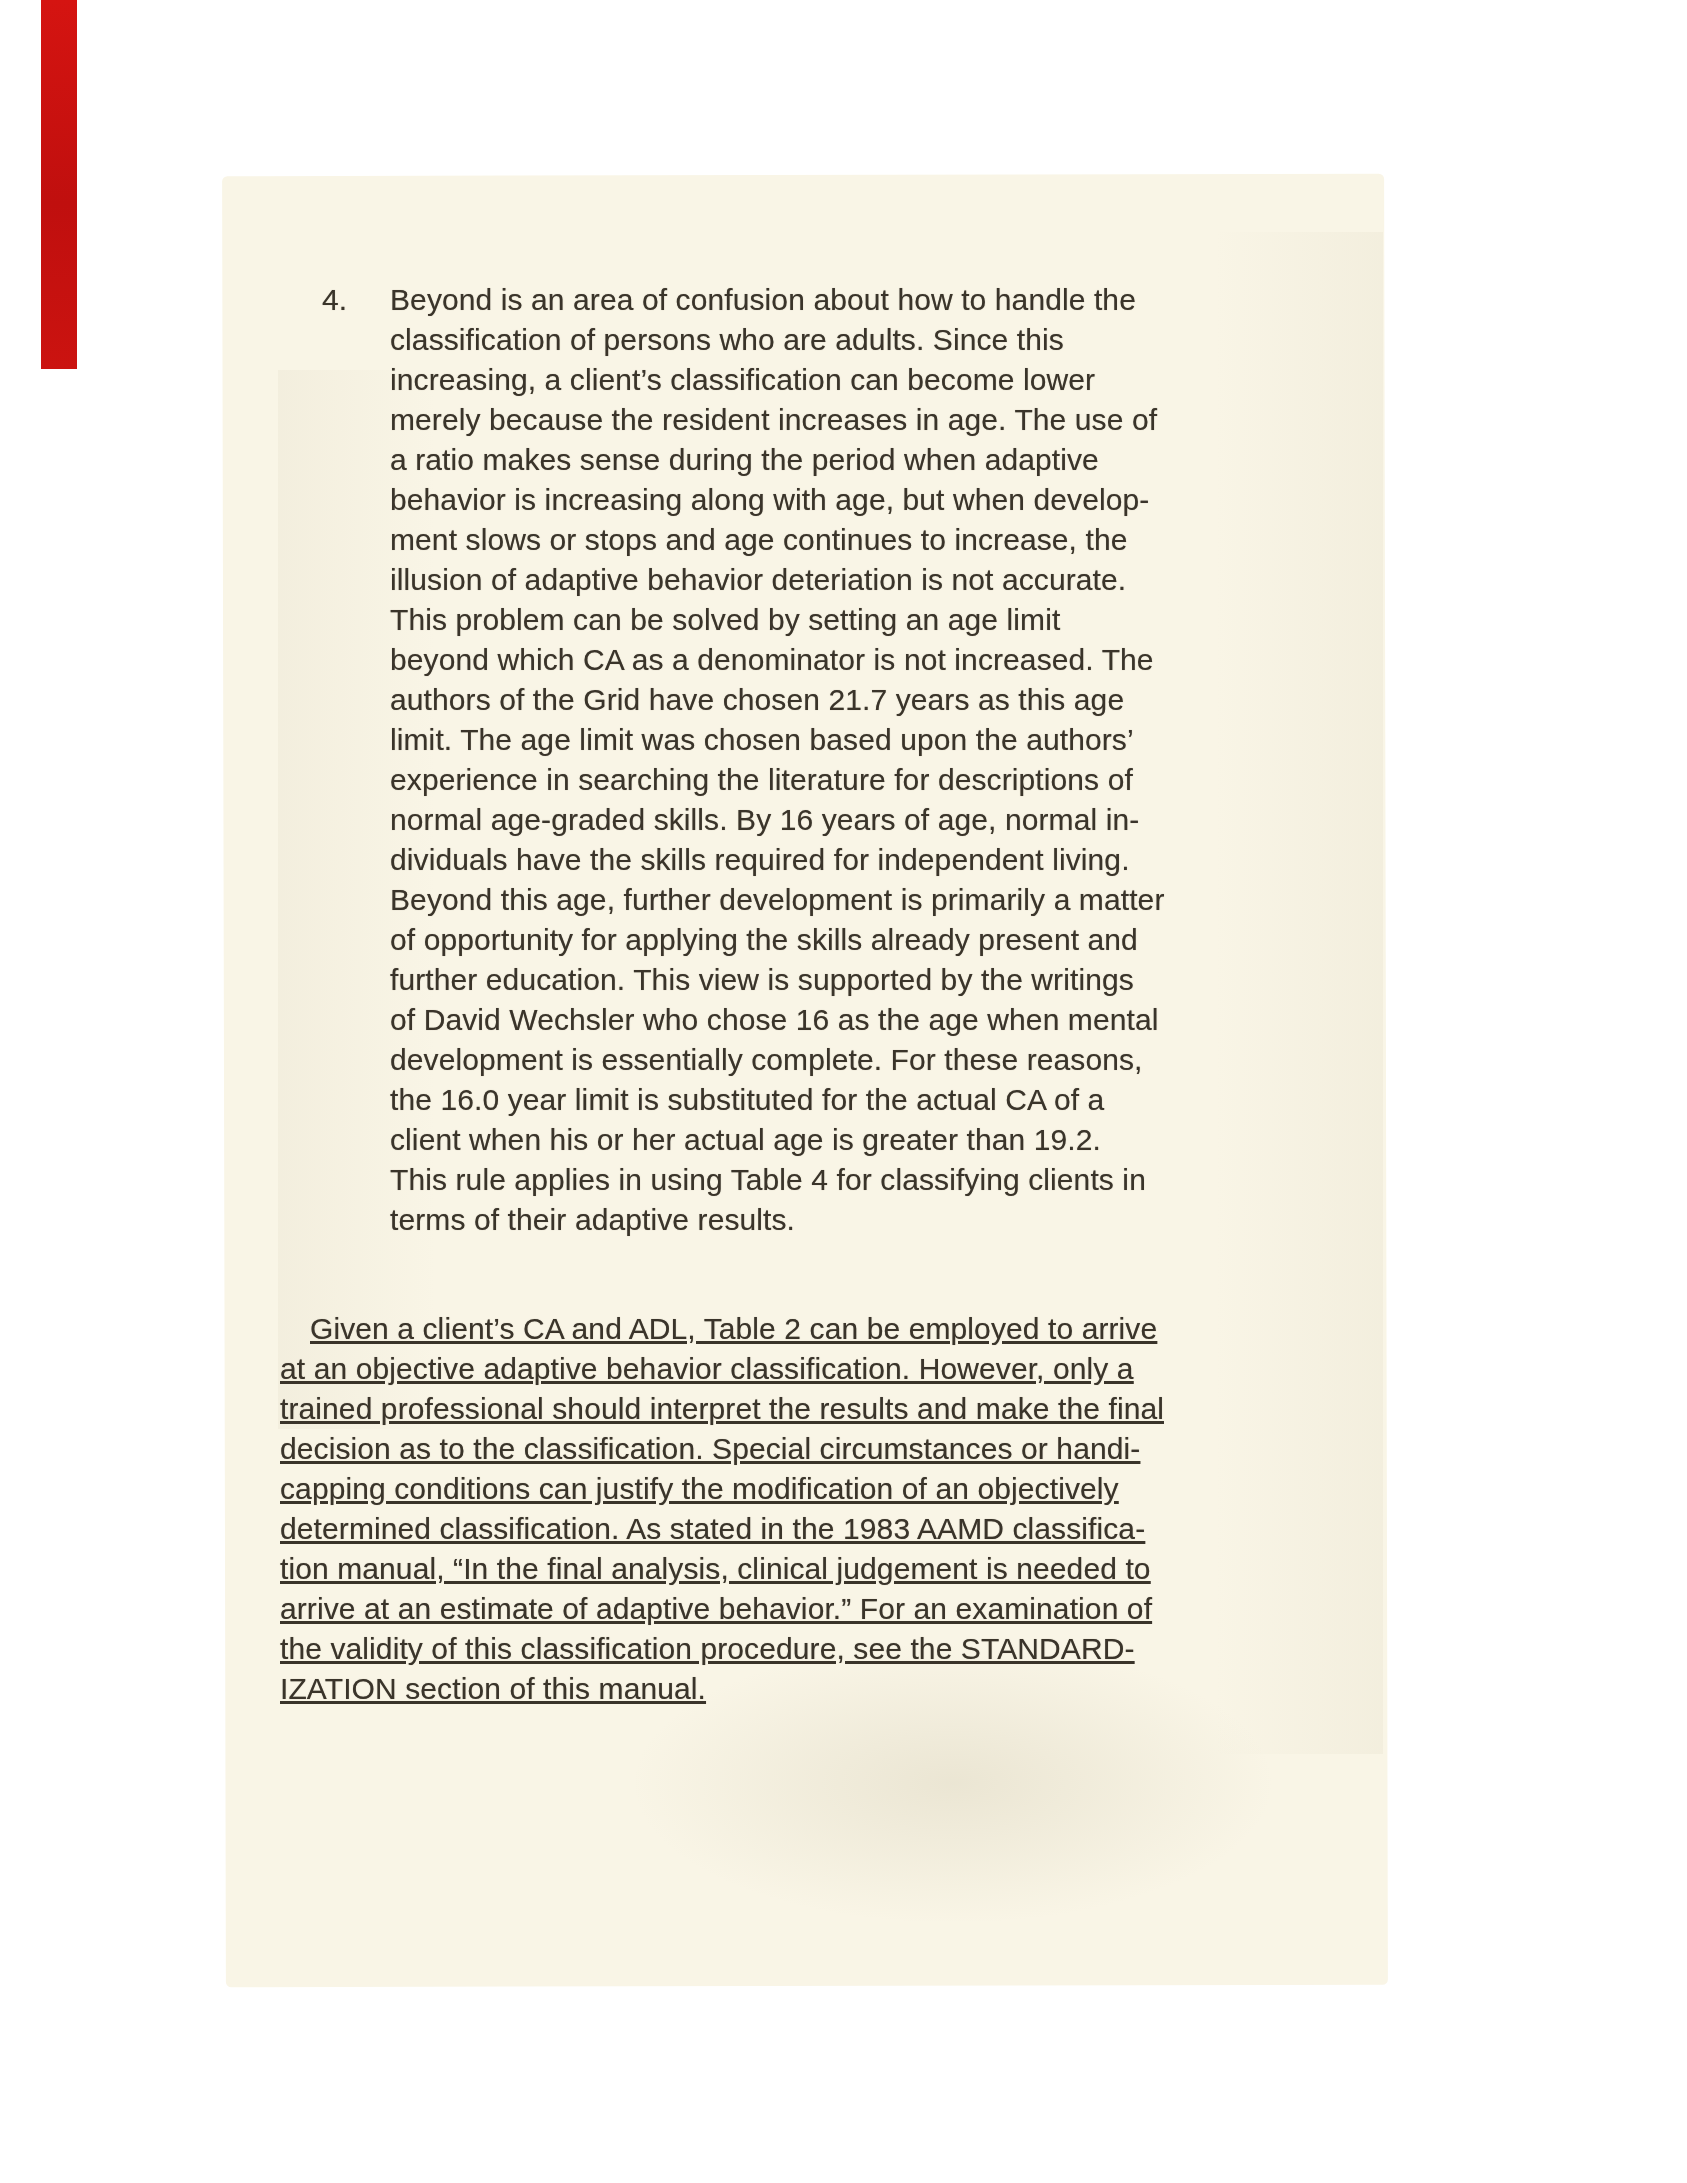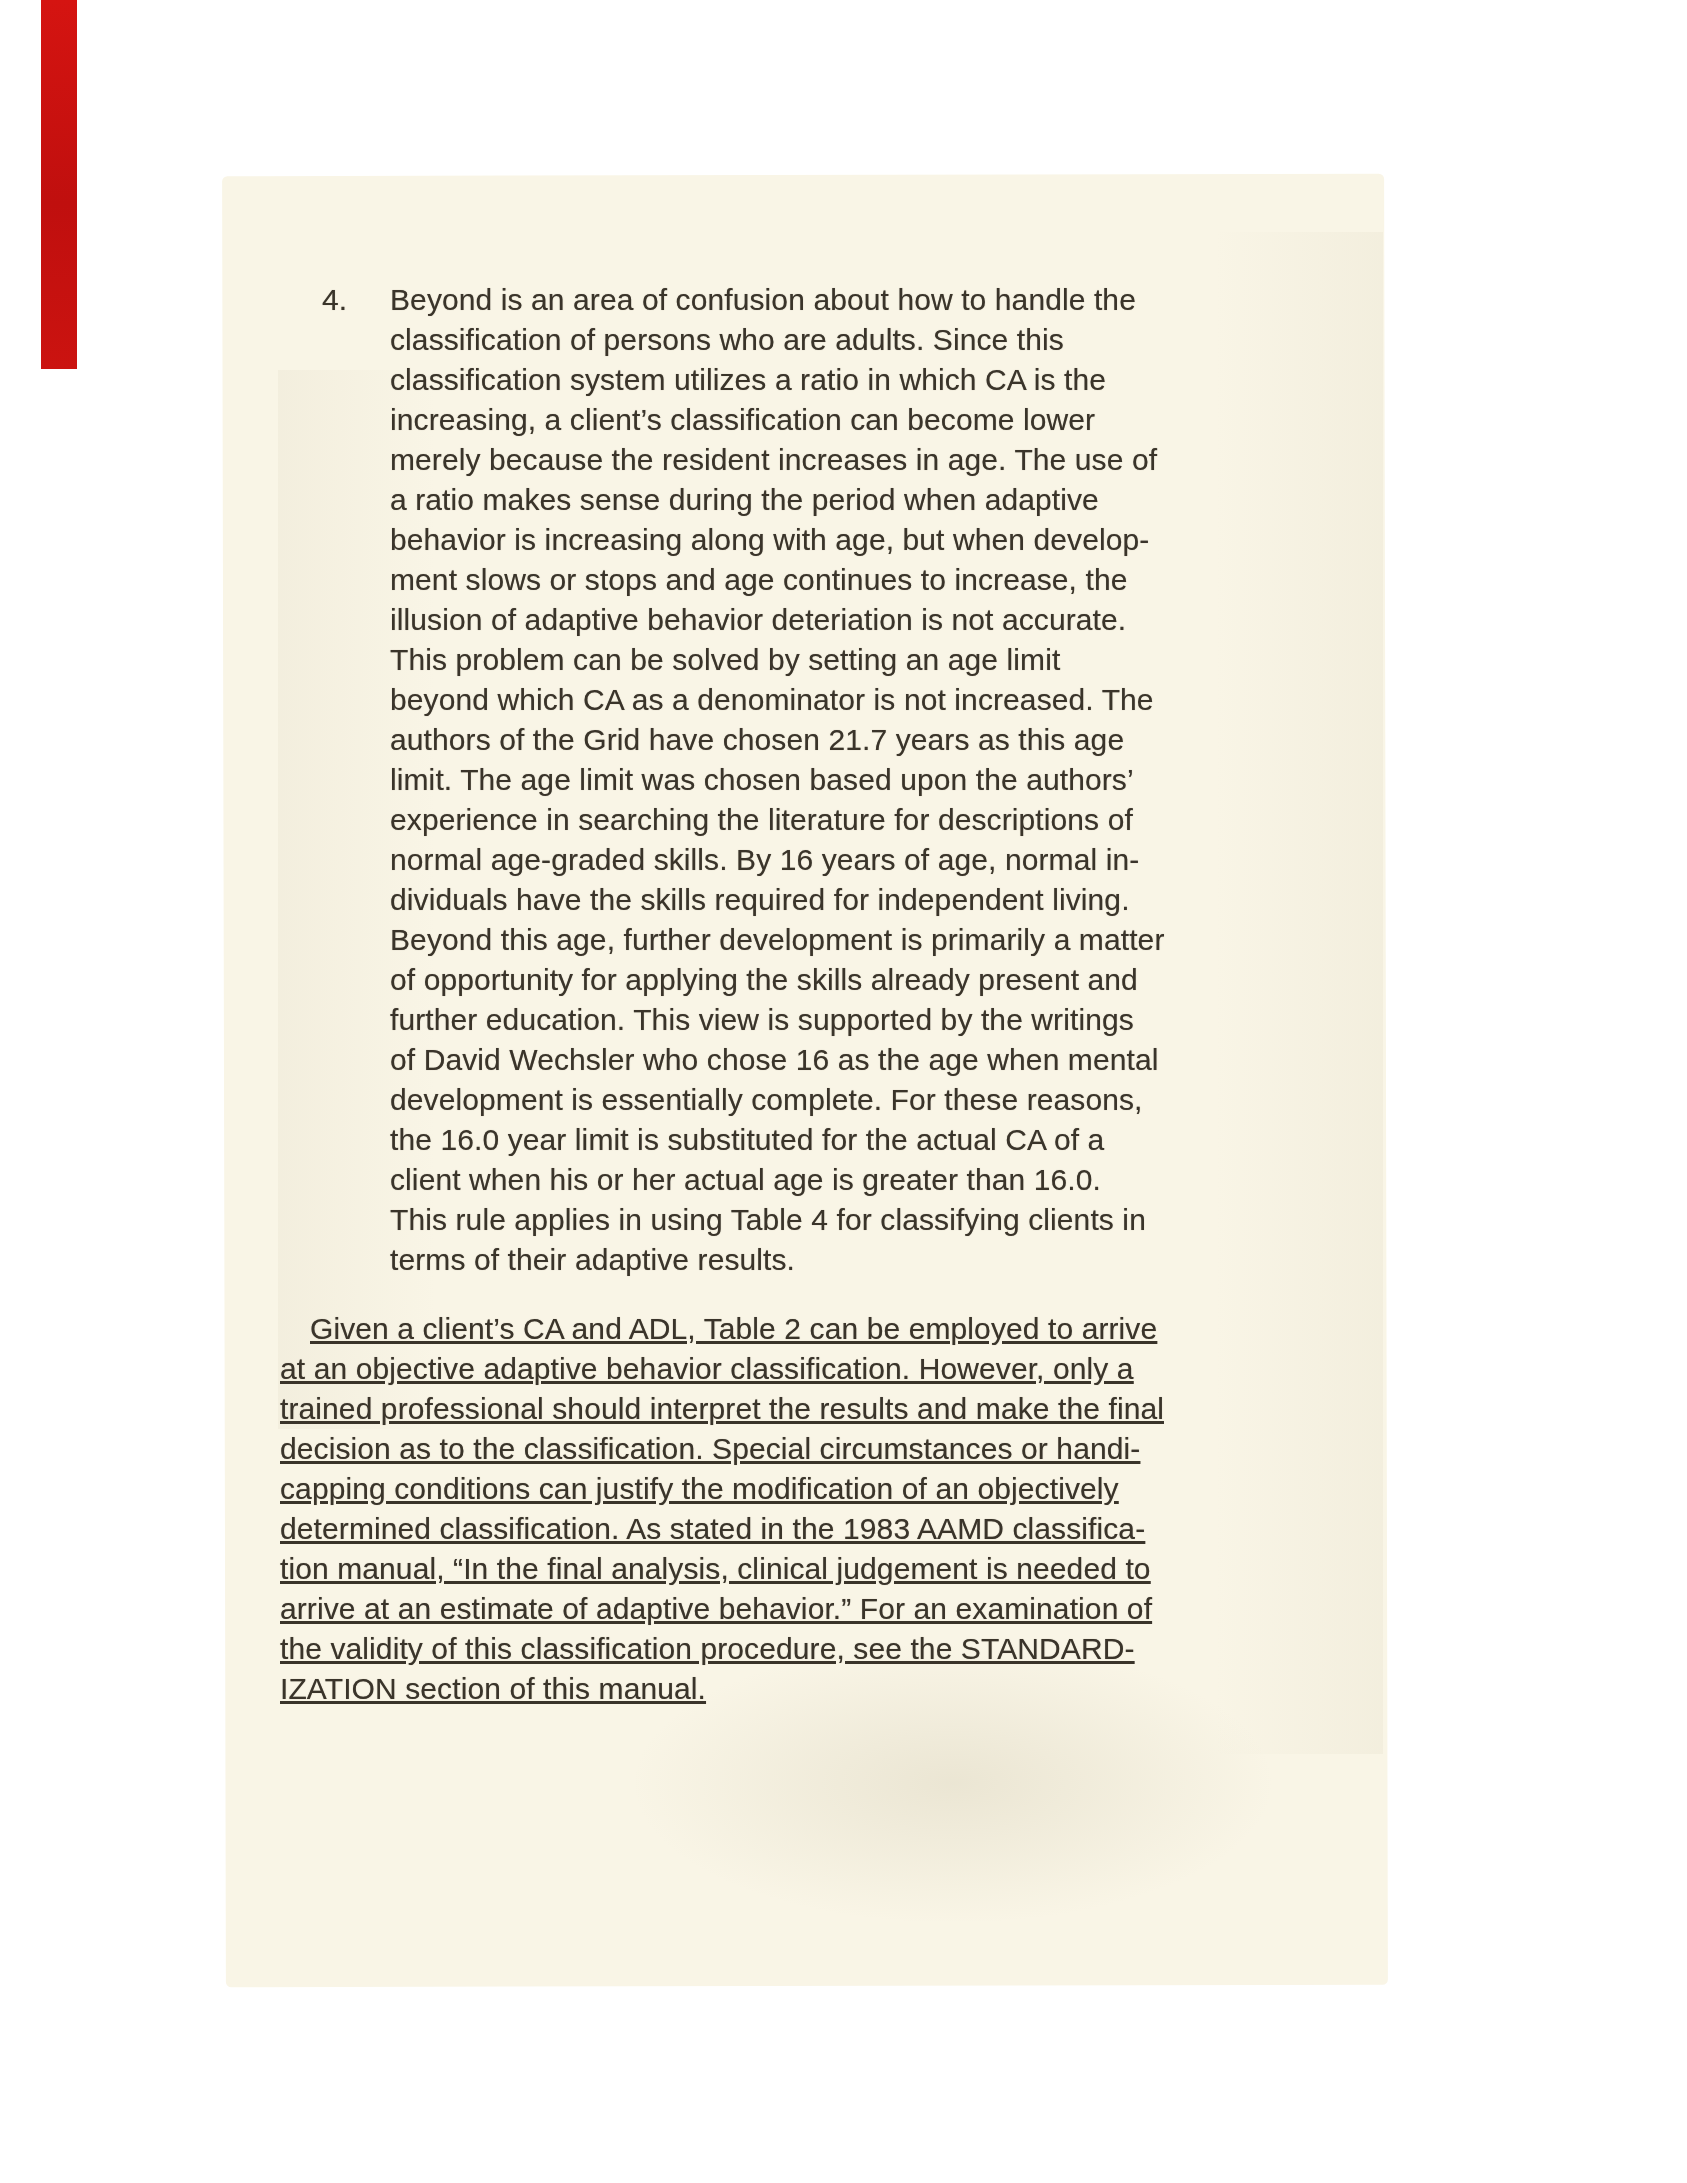--- a/index.html
+++ b/index.html
@@ -104,41 +104,40 @@
 
   <div class="red-bar"></div>
 
   <div class="doc">
 
     <div class="list-number">4.</div>
 
     <div class="list-lines">
       <div class="line">Beyond is an area of confusion about how to handle the</div>
       <div class="line">classification of persons who are adults. Since this</div>
-      <div class="line">classification system utilizes a ratio in which CA is the</div>
       <div class="line">increasing, a client’s classification can become lower</div>
       <div class="line">merely because the resident increases in age. The use of</div>
       <div class="line">a ratio makes sense during the period when adaptive</div>
       <div class="line">behavior is increasing along with age, but when develop-</div>
       <div class="line">ment slows or stops and age continues to increase, the</div>
       <div class="line">illusion of adaptive behavior deteriation is not accurate.</div>
       <div class="line">This problem can be solved by setting an age limit</div>
       <div class="line">beyond which CA as a denominator is not increased. The</div>
       <div class="line">authors of the Grid have chosen 21.7 years as this age</div>
       <div class="line">limit. The age limit was chosen based upon the authors’</div>
       <div class="line">experience in searching the literature for descriptions of</div>
       <div class="line">normal age-graded skills. By 16 years of age, normal in-</div>
       <div class="line">dividuals have the skills required for independent living.</div>
       <div class="line">Beyond this age, further development is primarily a matter</div>
       <div class="line">of opportunity for applying the skills already present and</div>
       <div class="line">further education. This view is supported by the writings</div>
       <div class="line">of David Wechsler who chose 16 as the age when mental</div>
       <div class="line">development is essentially complete. For these reasons,</div>
       <div class="line">the 16.0 year limit is substituted for the actual CA of a</div>
-      <div class="line">client when his or her actual age is greater than 16.0.</div>
+      <div class="line">client when his or her actual age is greater than 19.2.</div>
       <div class="line">This rule applies in using Table 4 for classifying clients in</div>
       <div class="line">terms of their adaptive results.</div>
     </div>
 
     <div class="para-lines">
       <div class="line indent">Given a client’s CA and ADL, Table 2 can be employed to arrive</div>
       <div class="line">at an objective adaptive behavior classification. However, only a</div>
       <div class="line">trained professional should interpret the results and make the final</div>
       <div class="line">decision as to the classification. Special circumstances or handi-</div>
       <div class="line">capping conditions can justify the modification of an objectively</div>

